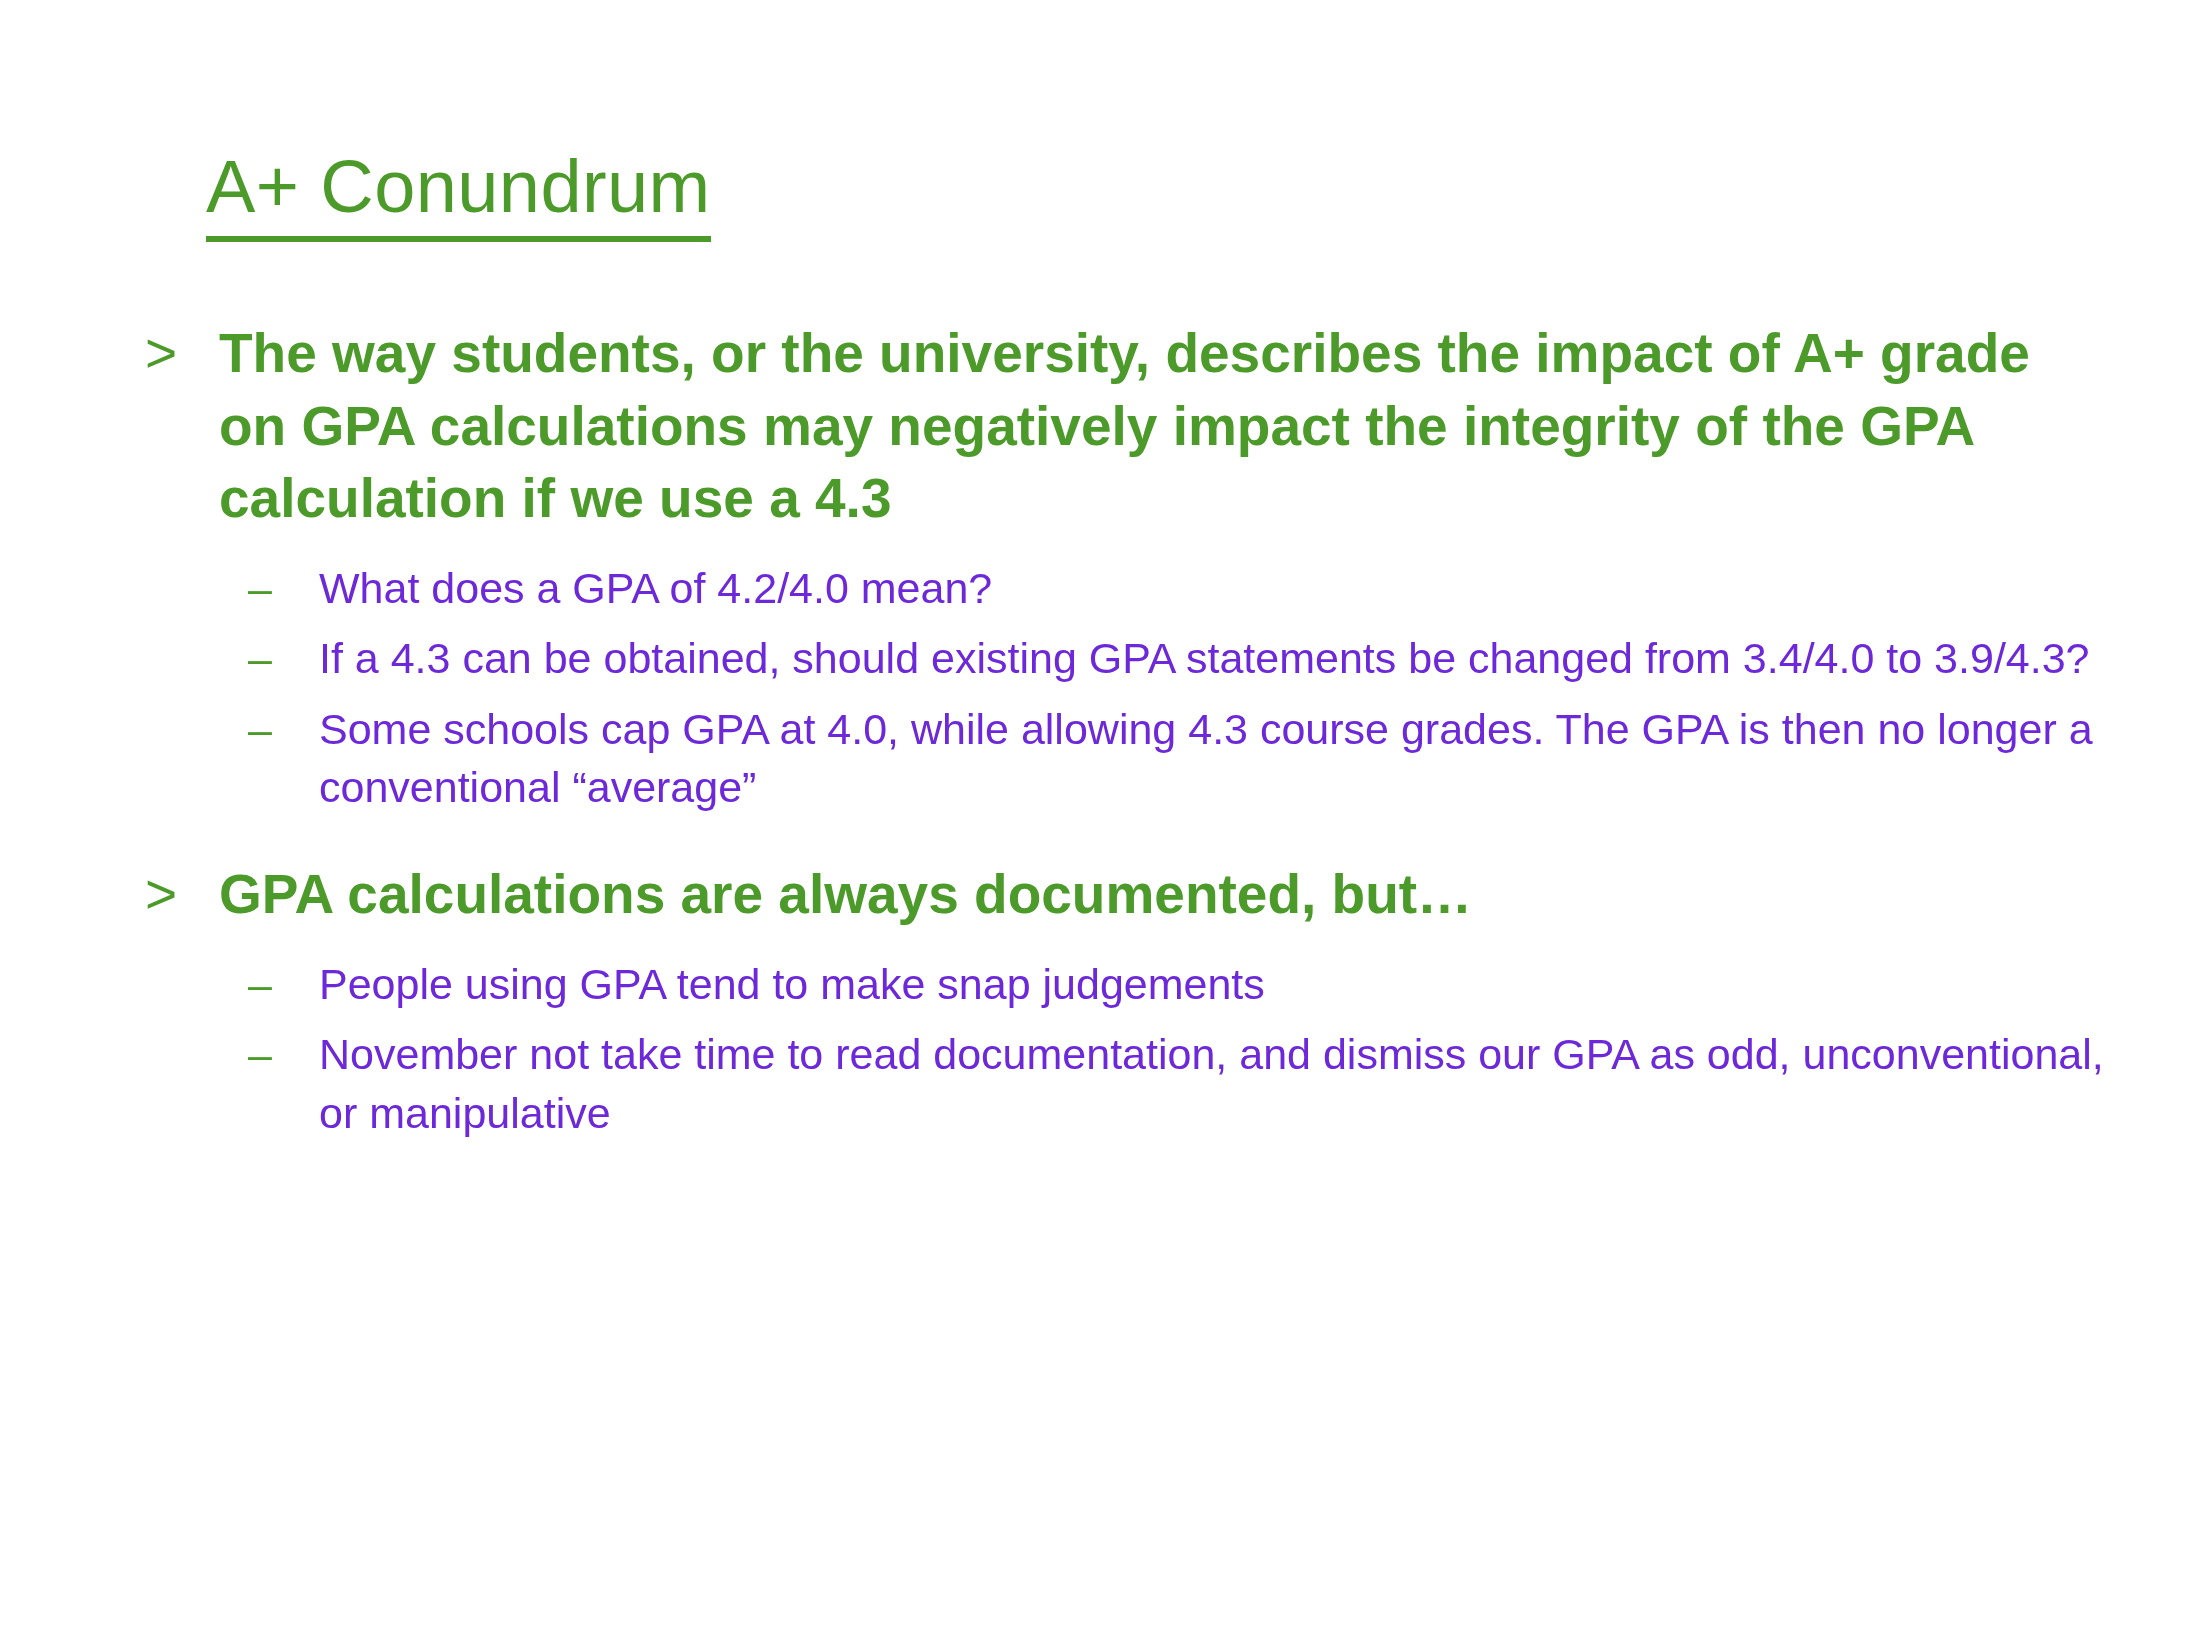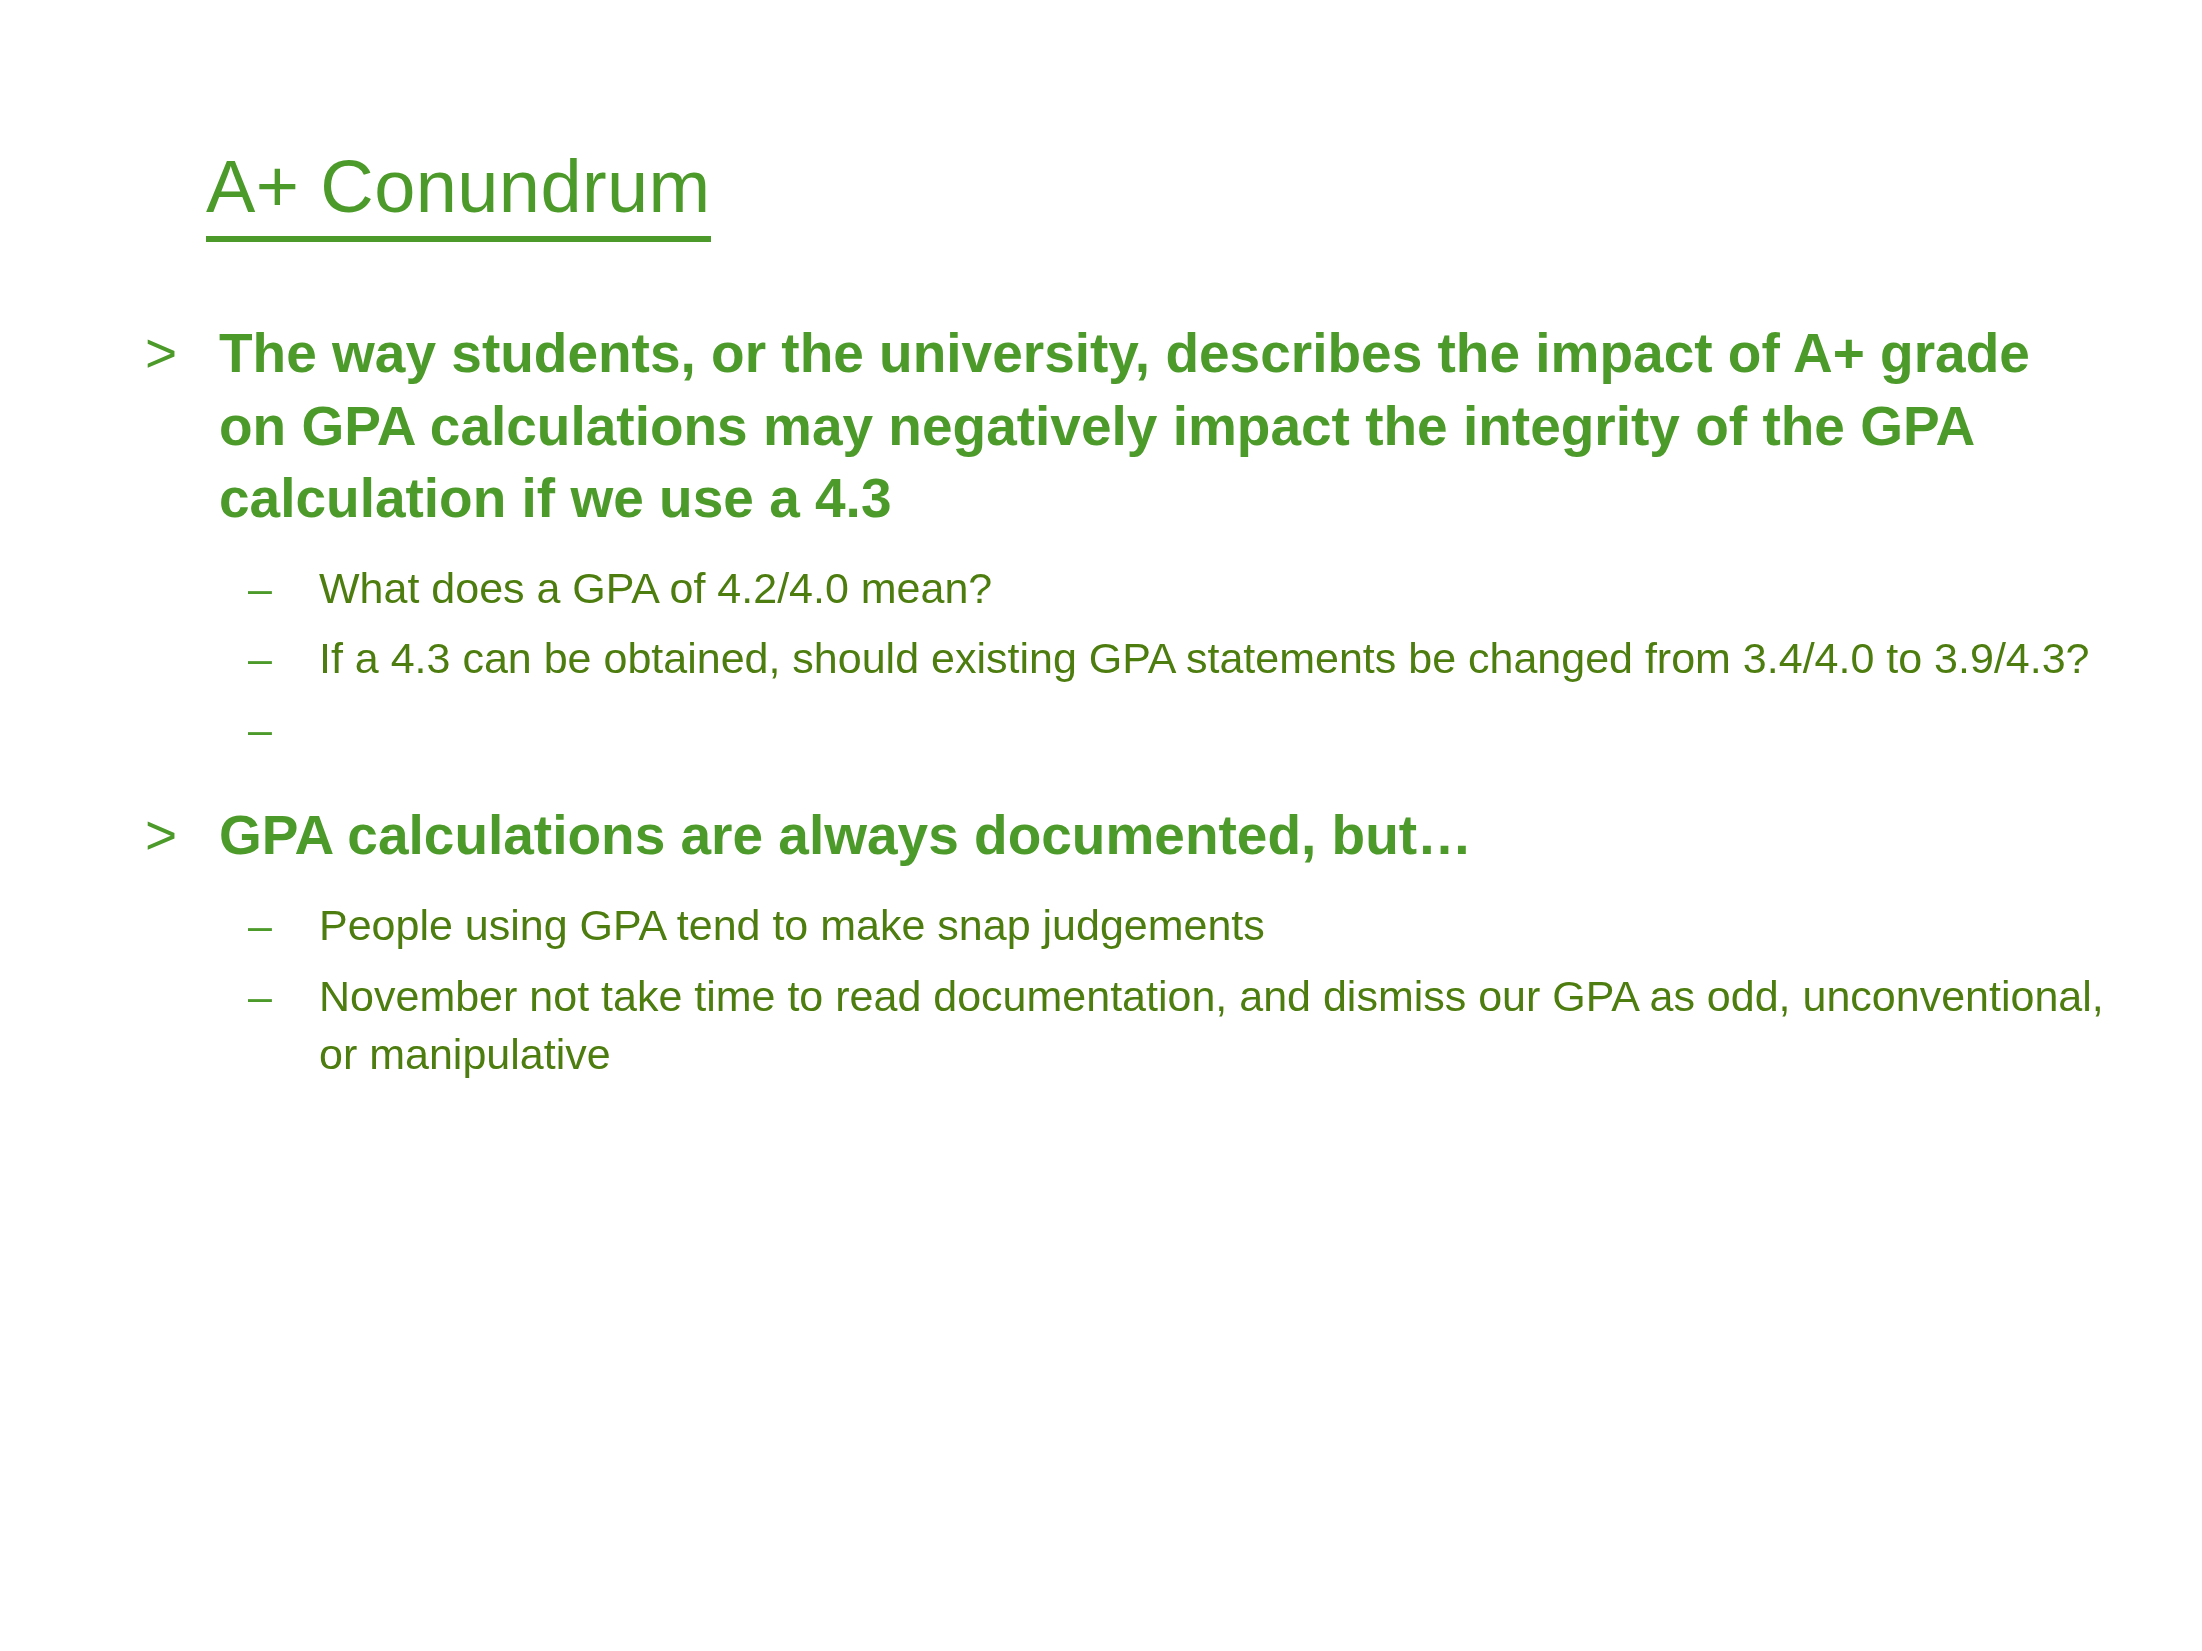--- a/index.html
+++ b/index.html
@@ -86,21 +86,21 @@
     width: 71px;
     font-size: 43px;
     line-height: 1.36;
     color: #4C9A2A;
   }
   .lvl2 .text {
     flex: 1 1 auto;
     max-width: 1790px;
     font-size: 43px;
     line-height: 1.36;
-    color: #4d7c0f;
+    color: #6d28d9;
   }
 
   .group-gap { height: 19px; }
   .group-gap-lg { height: 29px; }
 </style>
 </head>
 <body>
 
 <div class="slide">
 
@@ -122,20 +122,21 @@
       <span class="text">What does a GPA of 4.2/4.0 mean?</span>
     </div>
 
     <div class="bullet lvl2">
       <span class="marker">–</span>
       <span class="text">If a 4.3 can be obtained, should existing GPA statements be changed from 3.4/4.0 to 3.9/4.3?</span>
     </div>
 
     <div class="bullet lvl2">
       <span class="marker">–</span>
+      <span class="text">Some schools cap GPA at 4.0, while allowing 4.3 course grades.  The GPA is then no longer a conventional “average”</span>
     </div>
 
     <div class="group-gap-lg"></div>
 
     <div class="bullet lvl1">
       <span class="marker">&gt;</span>
       <span class="text">GPA calculations are always documented, but…</span>
     </div>
 
     <div class="group-gap"></div>

